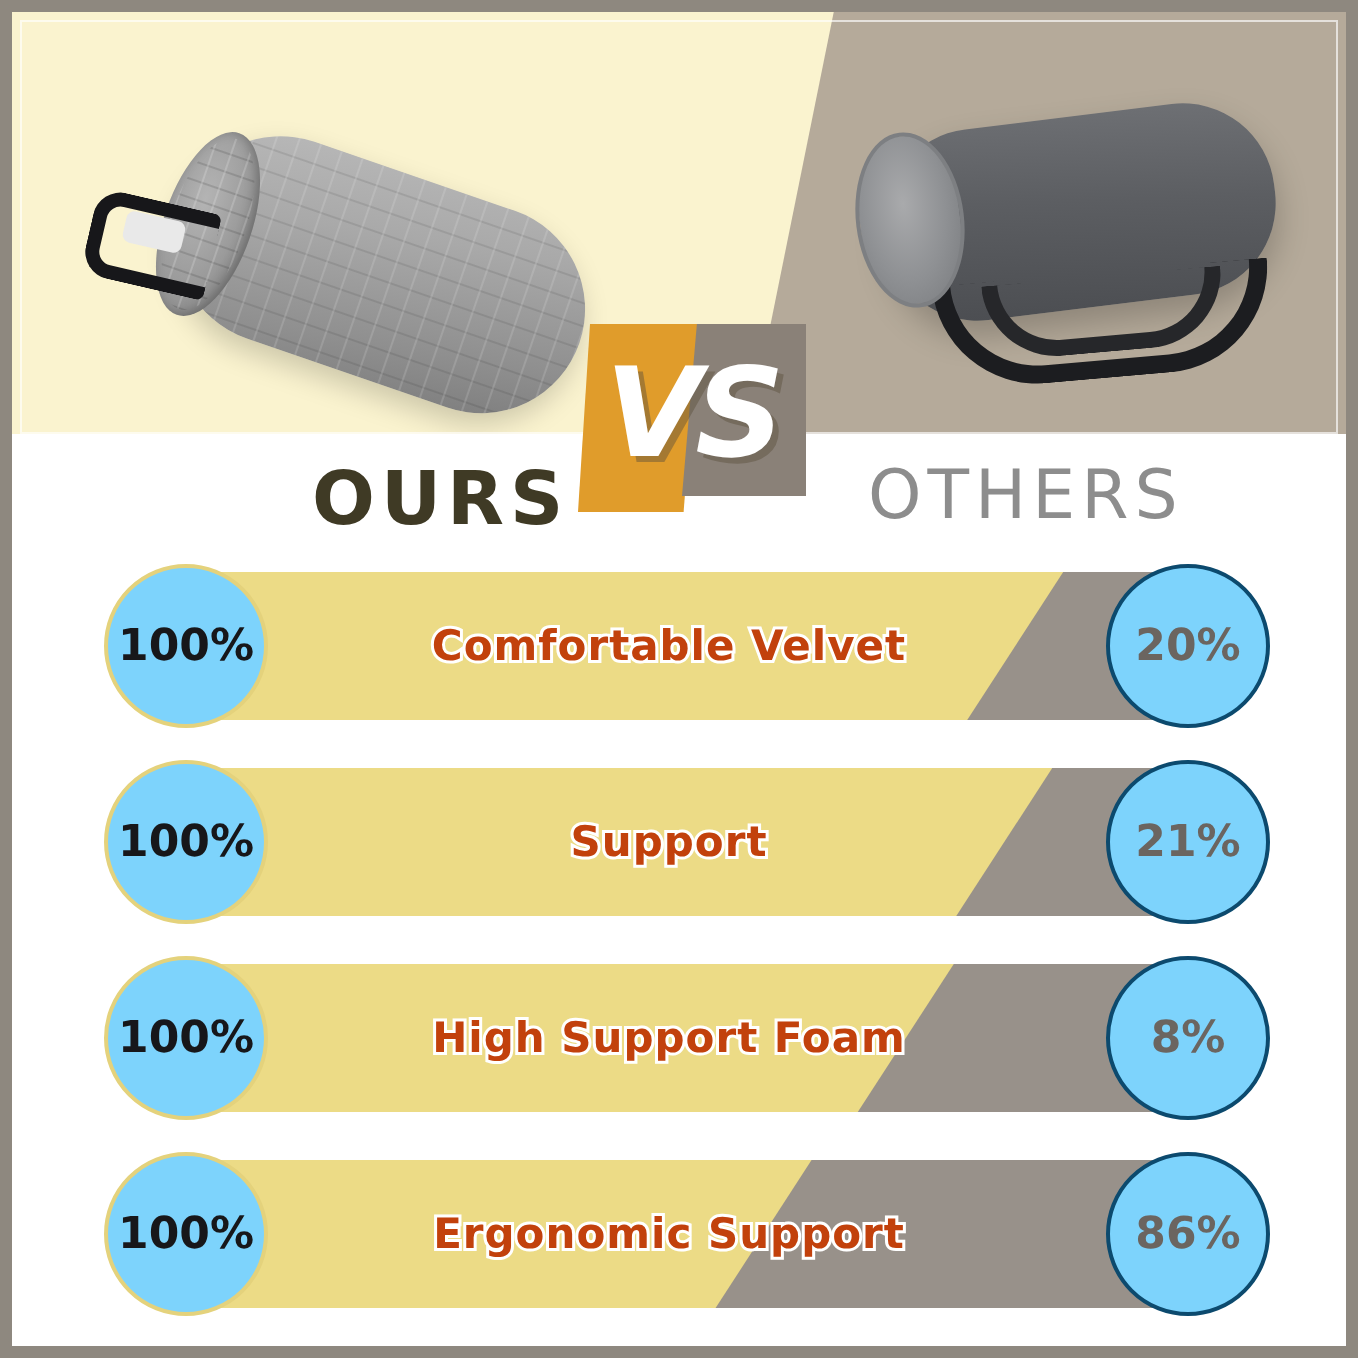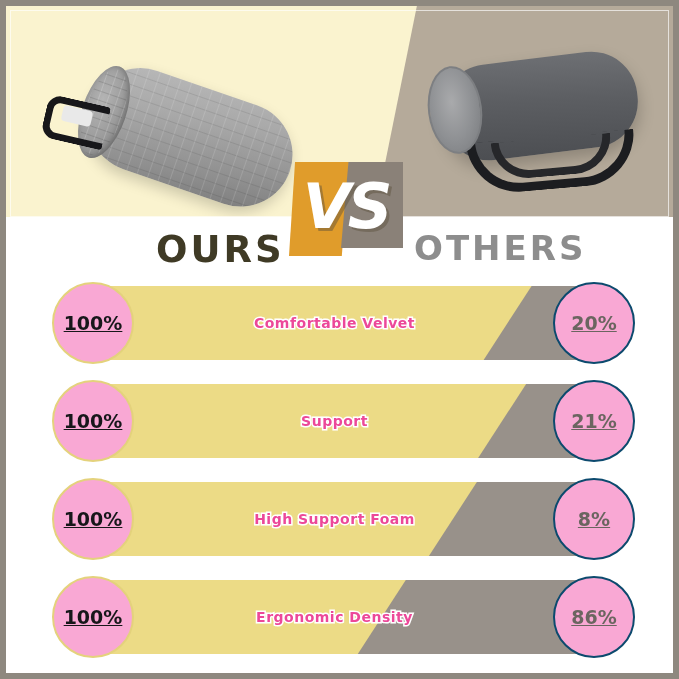--- a/index.html
+++ b/index.html
@@ -240,24 +240,24 @@
     left: 150px;
     top: 6px;
     font-size: 37px;
     font-weight: bold;
     letter-spacing: 3px;
     color: #3f3a25;
     font-family: "DejaVu Sans", sans-serif;
   }
   .head-others {
     position: absolute;
-    left: 408px;
+    left: 428px;
     top: 6px;
     font-size: 34px;
-    font-weight: bold;
+    font-weight: normal;
     letter-spacing: 3px;
     color: #8d8d8d;
     font-family: "DejaVu Sans", sans-serif;
   }
 
   
   .rows {
     position: absolute;
     left: 0;
     top: 276px;
@@ -287,45 +287,44 @@
   }
   .row-label {
     position: absolute;
     left: 64px;
     right: 56px;
     top: 4px;
     height: 74px;
     display: flex;
     align-items: center;
     justify-content: center;
-    font-size: 14px;
+    font-size: 21px;
     font-weight: bold;
-    color: #ec4899;
+    color: #c2410c;
     letter-spacing: 0.5px;
     padding-right: 18px;
     box-sizing: border-box;
     -webkit-text-stroke: 3px #ffffff;
     paint-order: stroke fill;
     font-family: "DejaVu Sans", sans-serif;
   }
   .circle {
     position: absolute;
     top: 0;
     width: 82px;
     height: 82px;
     border-radius: 50%;
-    background: #f9a8d4;
+    background: #7dd3fc;
     display: flex;
     align-items: center;
     justify-content: center;
-    font-size: 19px;
+    font-size: 22px;
     font-weight: bold;
     font-family: "DejaVu Sans", sans-serif;
     box-sizing: border-box;
-    text-decoration: underline;
   }
   .circle-ours {
     left: 46px;
     border: 2px solid #e4d27c;
     color: #17171a;
   }
   .circle-others {
     right: 38px;
     border: 2px solid #0c4a6e;
     color: #6b6560;
@@ -389,19 +388,19 @@
           <div class="bar-fill" style="width: calc(70% + 24px); clip-path: polygon(0px 0px, 100% 0px, calc(100% - 48px) 100%, 0px 100%);"></div>
         </div>
         <div class="row-label">High Support Foam</div>
         <div class="circle circle-ours">100%</div>
         <div class="circle circle-others">8%</div>
       </div>
       <div class="row">
         <div class="bar">
           <div class="bar-fill" style="width: calc(57% + 24px); clip-path: polygon(0px 0px, 100% 0px, calc(100% - 48px) 100%, 0px 100%);"></div>
         </div>
-        <div class="row-label">Ergonomic Density</div>
+        <div class="row-label">Ergonomic Support</div>
         <div class="circle circle-ours">100%</div>
         <div class="circle circle-others">86%</div>
       </div>
     </div>
 
 </div>
 
 </body></html>

